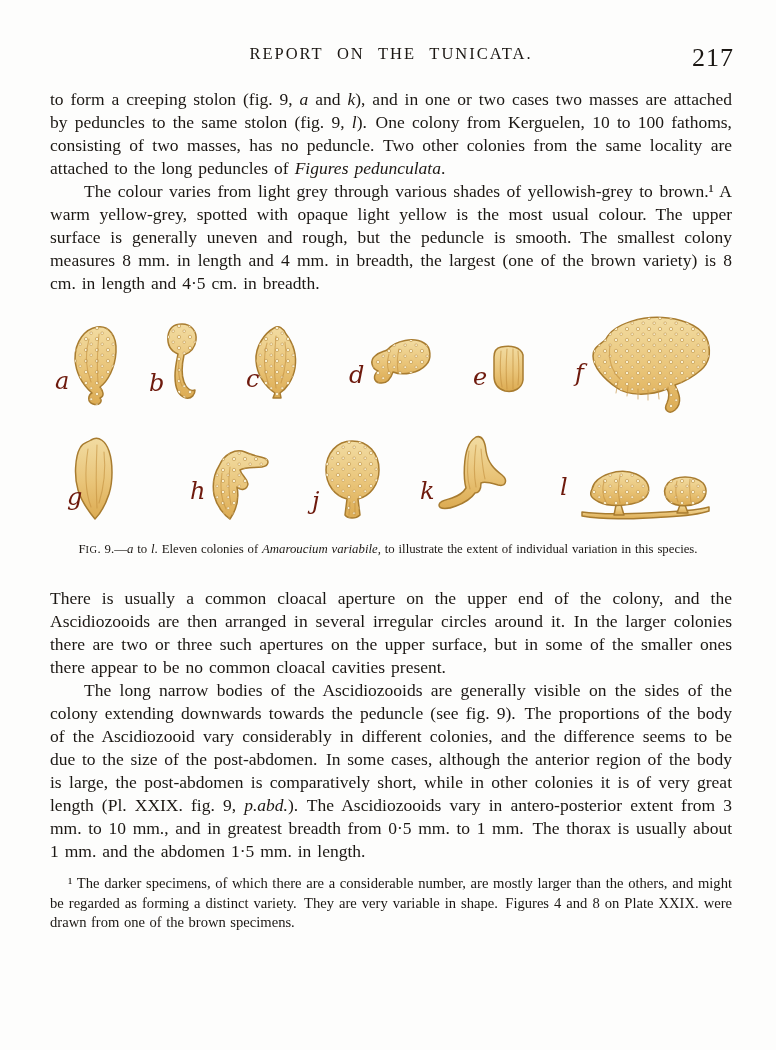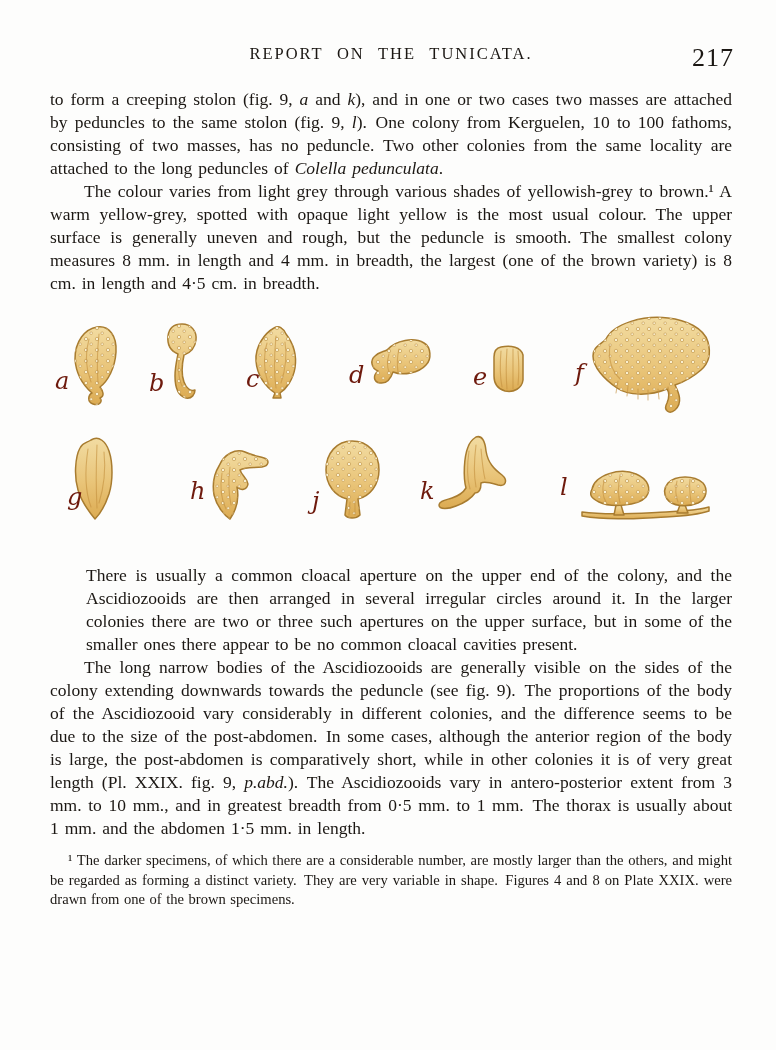--- a/index.html
+++ b/index.html
@@ -33,42 +33,42 @@
   .spec-label{
     position:absolute;font-family:"DejaVu Serif",serif;font-style:italic;
     font-size:24px;color:var(--label_ink);line-height:1;
   }
   .caption{
     margin:6px 0 0 -50px;width:776px;text-align:center;
     font-size:12.8px;line-height:16px;word-spacing:0.05em;
   }
   .caption .sc{font-size:10.4px;letter-spacing:0.5px;}
   .caption i{font-style:italic;}
-  .body-lower{margin-top:29px;margin-left:36px;}
+  .body-lower{margin-top:29px;}
   .footnote{
     margin-top:11px;text-align:justify;font-size:14.6px;line-height:19.5px;
     text-indent:18px;word-spacing:0.06em;
   }
   
   .spec-body{fill:url(#bodyGrad);stroke:var(--spec_outline);stroke-width:1.5;stroke-linejoin:round;}
   .spec-spots{fill:url(#spots);stroke:none;}
   .hatch{fill:none;stroke:#c3903e;stroke-width:1.1;opacity:.6;stroke-linecap:round;}
 </style>
 </head>
 <body>
 
 <div class="page">
   <div class="content">
 
     <div class="running-head">
       <div class="head-title">REPORT ON THE TUNICATA.</div>
       <div class="page-num">217</div>
     </div>
 
-    <p class="para">to form a creeping stolon (fig. 9, <i>a</i> and <i>k</i>), and in one or two cases two masses are attached by peduncles to the same stolon (fig. 9, <i>l</i>). One colony from Kerguelen, 10 to 100 fathoms, consisting of two masses, has no peduncle. Two other colonies from the same locality are attached to the long peduncles of <i>Colella pedunculata</i>.</p>
+    <p class="para">to form a creeping stolon (fig. 9, <i>a</i> and <i>k</i>), and in one or two cases two masses are attached by peduncles to the same stolon (fig. 9, <i>l</i>). One colony from Kerguelen, 10 to 100 fathoms, consisting of two masses, has no peduncle. Two other colonies from the same locality are attached to the long peduncles of <i>Figures pedunculata</i>.</p>
     <p class="para indent">The colour varies from light grey through various shades of yellowish-grey to brown.¹ A warm yellow-grey, spotted with opaque light yellow is the most usual colour. The upper surface is generally uneven and rough, but the peduncle is smooth. The smallest colony measures 8 mm. in length and 4 mm. in breadth, the largest (one of the brown variety) is 8 cm. in length and 4·5 cm. in breadth.</p>
 
     <div class="figure">
       <svg width="776" height="228" viewBox="0 0 776 228">
         <defs>
           <linearGradient id="bodyGrad" x1="0" y1="0" x2="0" y2="1">
             <stop offset="0" stop-color="#f2dca2"></stop>
             <stop offset="0.55" stop-color="#e9c478"></stop>
             <stop offset="1" stop-color="#dcab52"></stop>
           </linearGradient>
@@ -175,20 +175,21 @@
       <span class="spec-label" style="left:349px;top:56px">d</span>
       <span class="spec-label" style="left:473px;top:58px">e</span>
       <span class="spec-label" style="left:575px;top:54px">f</span>
       <span class="spec-label" style="left:67px;top:178px">g</span>
       <span class="spec-label" style="left:190px;top:172px">h</span>
       <span class="spec-label" style="left:312px;top:182px">j</span>
       <span class="spec-label" style="left:420px;top:172px">k</span>
       <span class="spec-label" style="left:560px;top:168px">l</span>
     </div>
 
+    <div class="caption">F<span class="sc">IG</span>. 9.—<i>a</i> to <i>l</i>.&nbsp;Eleven colonies of <i>Amaroucium variabile</i>, to illustrate the extent of individual variation in this species.</div>
 
     <p class="para body-lower">There is usually a common cloacal aperture on the upper end of the colony, and the Ascidiozooids are then arranged in several irregular circles around it. In the larger colonies there are two or three such apertures on the upper surface, but in some of the smaller ones there appear to be no common cloacal cavities present.</p>
     <p class="para indent">The long narrow bodies of the Ascidiozooids are generally visible on the sides of the colony extending downwards towards the peduncle (see fig. 9). The proportions of the body of the Ascidiozooid vary considerably in different colonies, and the difference seems to be due to the size of the post-abdomen. In some cases, although the anterior region of the body is large, the post-abdomen is comparatively short, while in other colonies it is of very great length (Pl. XXIX. fig. 9, <i>p.abd.</i>). The Ascidiozooids vary in antero-posterior extent from 3 mm. to 10 mm., and in greatest breadth from 0·5 mm. to 1 mm. The thorax is usually about 1 mm. and the abdomen 1·5 mm. in length.</p>
 
     <div class="footnote">¹ The darker specimens, of which there are a considerable number, are mostly larger than the others, and might be regarded as forming a distinct variety. They are very variable in shape. Figures 4 and 8 on Plate XXIX. were drawn from one of the brown specimens.</div>
 
   </div>
 </div>
 
 </body></html>

